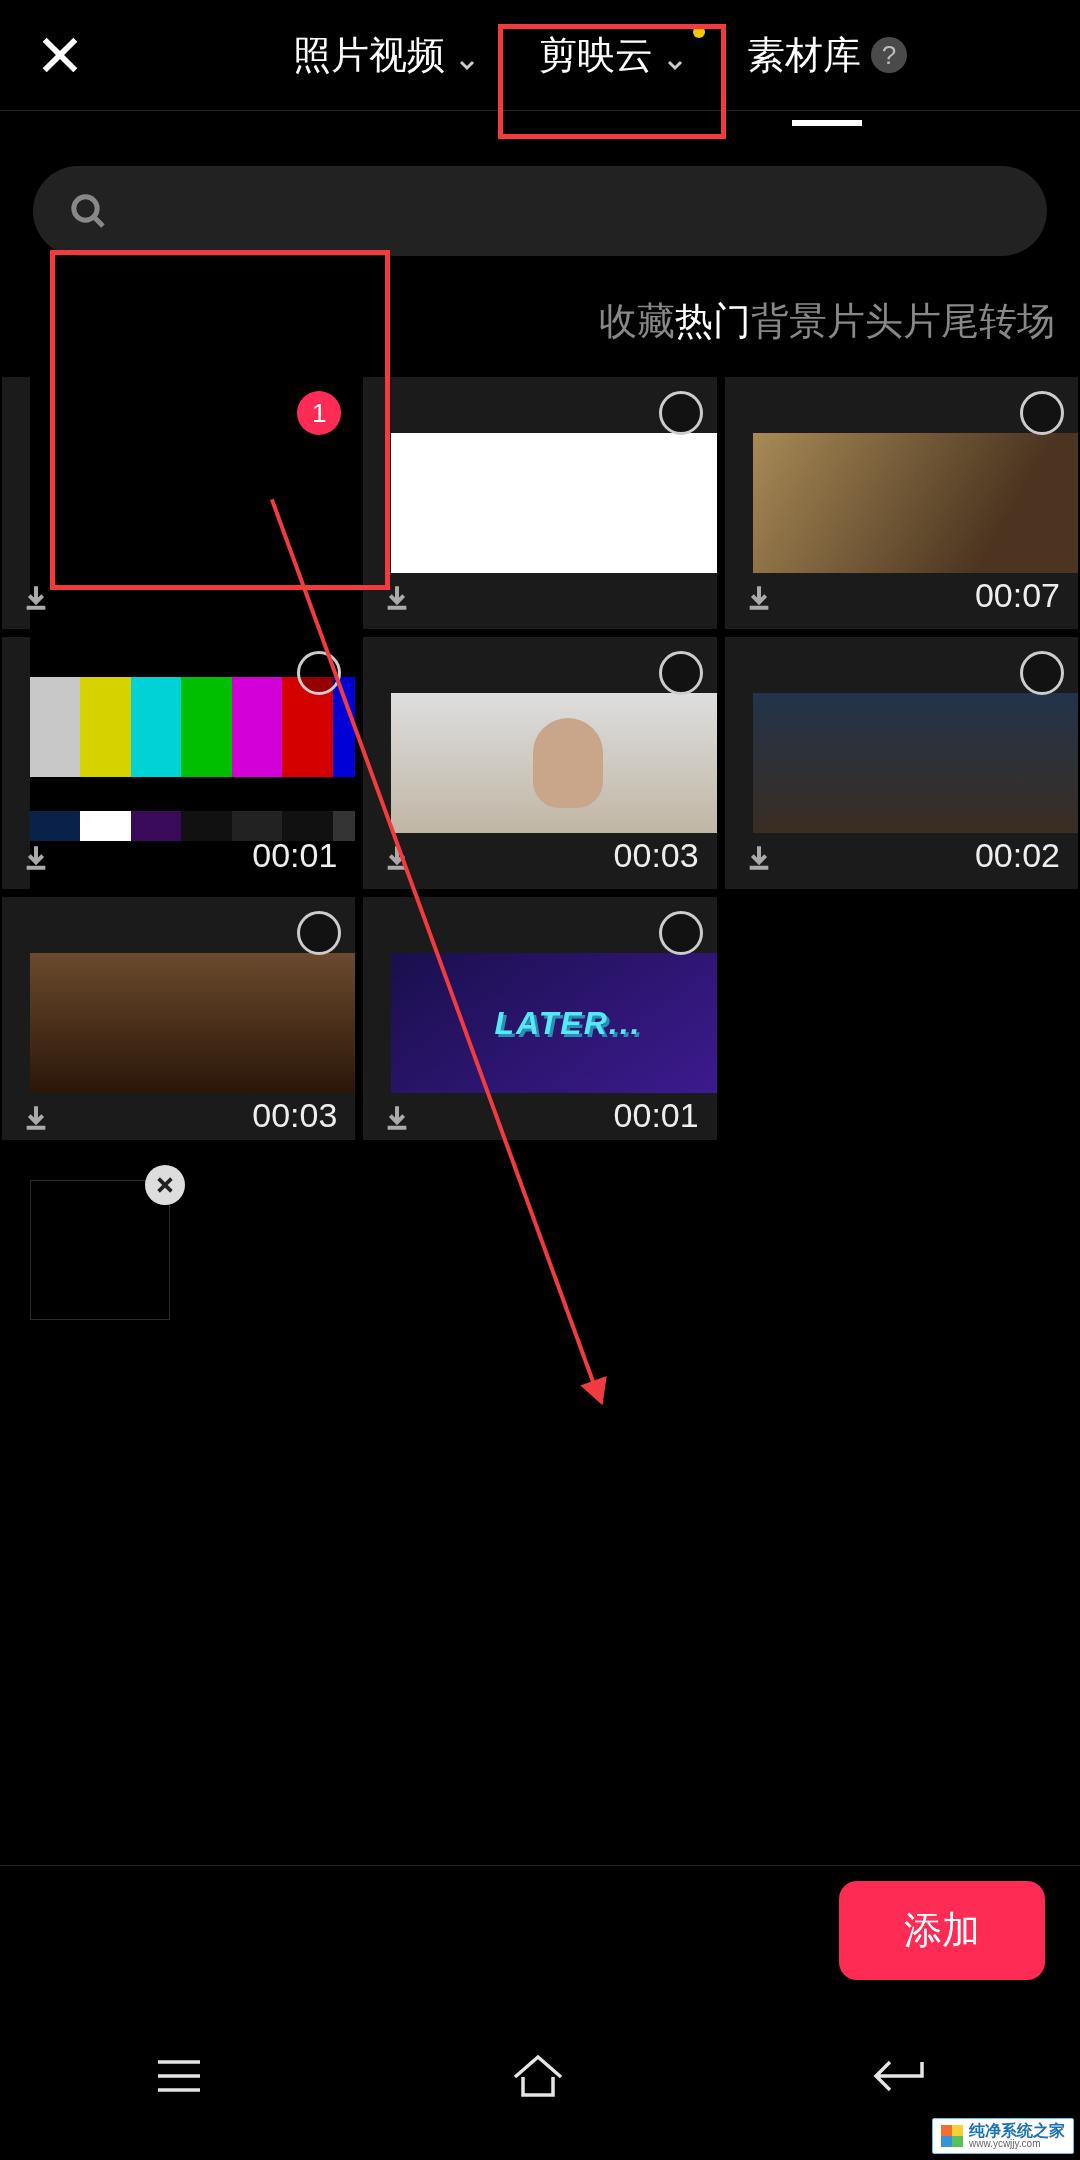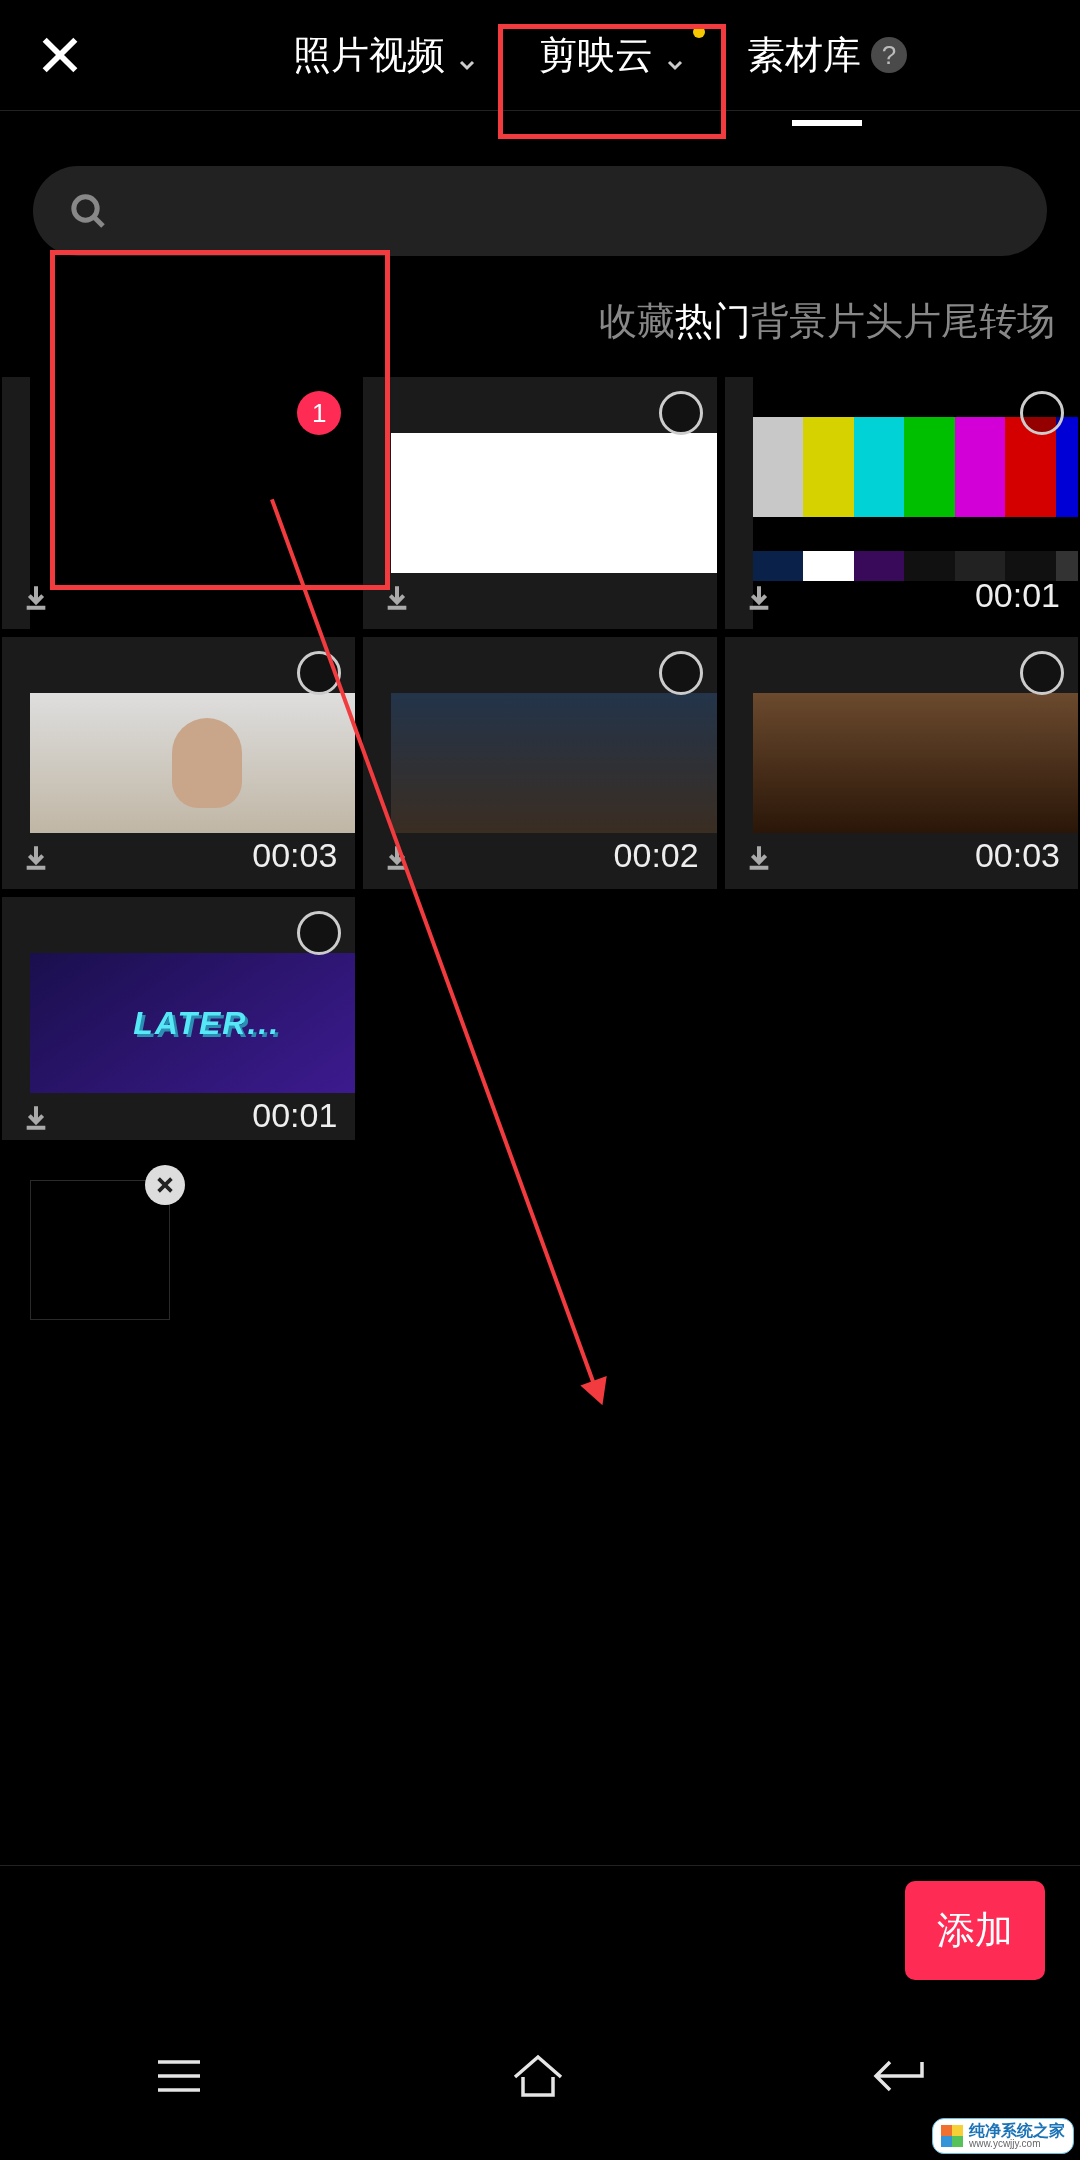--- a/index.html
+++ b/index.html
@@ -154,21 +154,21 @@
   .tray-close svg { width:22px; height:22px; stroke:#222; stroke-width:4; }
   .bottom-bar {
     position: absolute; bottom: 165px; left:0; right:0;
     height: 130px;
     border-top: 1px solid #222;
     display: flex; justify-content: flex-end; align-items: center;
     padding: 0 35px;
   }
   .add-btn {
     background: #fe2c55; color:#fff; font-size: 38px;
-    padding: 24px 32px; border-radius: 10px;
+    padding: 24px 65px; border-radius: 18px;
   }
   .nav-bar {
     position: absolute; bottom: 0; left:0; right:0;
     height: 165px;
     display:flex; align-items:center; justify-content:space-around;
   }
   .nav-bar svg { stroke:#e5e5e5; stroke-width:3.5; fill:none; }
   
   .anno-rect {
     position: absolute; border: 5px solid #f23b3e; pointer-events:none; z-index:20;
@@ -188,21 +188,21 @@
     position:absolute; z-index:20; left: 584px; top: 1380px;
     width:0; height:0;
     border-left:14px solid transparent;
     border-right:14px solid transparent;
     border-top:26px solid #f23b3e;
     transform: rotate(-20deg);
     pointer-events:none;
   }
   .watermark {
     position:absolute; bottom:6px; right:6px; z-index:30;
-    background:#fff; border:1px solid #6bbde0; border-radius:12px;
+    background:#fff; border:1px solid #6bbde0; border-radius:2px;
     padding:4px 8px; display:flex; align-items:center; gap:6px;
   }
   .watermark .logo {
     width:22px; height:22px;
     background: conic-gradient(#f7d038 0 25%, #58c25a 25% 50%, #3594d8 50% 75%, #f07030 75% 100%);
   }
   .watermark .txt { display:flex; flex-direction:column; line-height:1; }
   .watermark .t1 { font-size:16px; color:#1a73b7; font-weight:600; }
   .watermark .t2 { font-size:10px; color:#666; }
 </style>
@@ -261,20 +261,28 @@
     <div class="dl-icon"><svg viewBox="0 0 24 24">
           <path d="M12 4v12M7 11l5 5 5-5M5 20h14"></path>
         </svg></div>
   </div>
   <div class="card">
     <div class="thumb thumb-white"></div>
     <div class="sel-circle"></div>
     <div class="dl-icon"><svg viewBox="0 0 24 24">
           <path d="M12 4v12M7 11l5 5 5-5M5 20h14"></path>
         </svg></div>
+  </div>
+  <div class="card">
+    <div class="thumb thumb-room"></div>
+    <div class="sel-circle"></div>
+    <div class="dl-icon"><svg viewBox="0 0 24 24">
+          <path d="M12 4v12M7 11l5 5 5-5M5 20h14"></path>
+        </svg></div>
+    <div class="duration">00:07</div>
   </div>
 
   <div class="card">
     <div class="thumb" style="top:0;transform:none;height:100%;background:#000;">
       <div class="thumb-bars">
         <div style="background:#c8c8c8"></div>
           <div style="background:#d6d200"></div>
           <div style="background:#00d2d6"></div>
           <div style="background:#00bf00"></div>
           <div style="background:#d200d6"></div>

